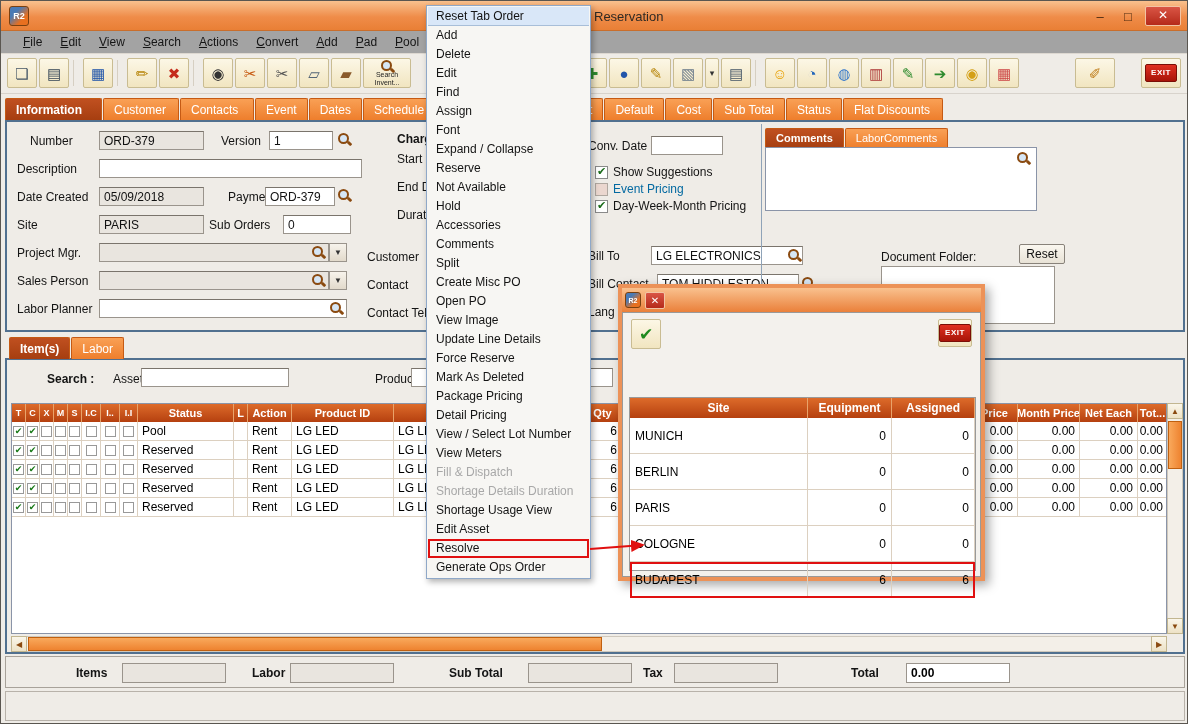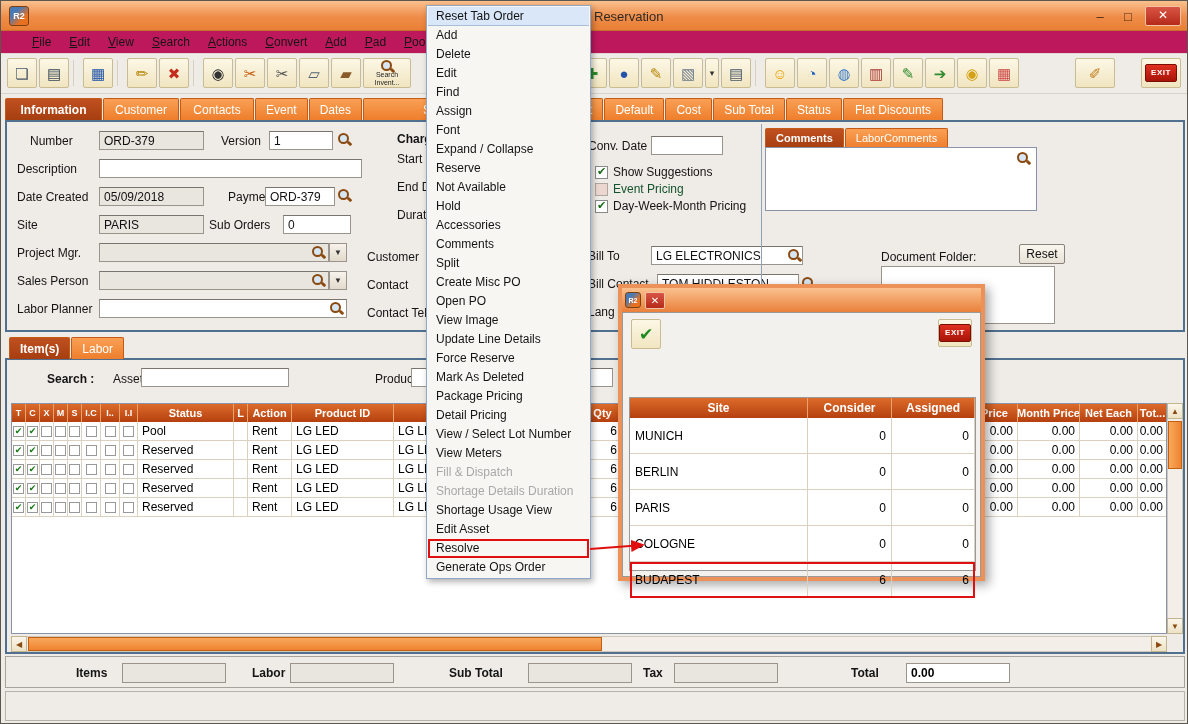--- a/index.html
+++ b/index.html
@@ -16,22 +16,22 @@
     font-weight:bold; font-size:9px; display:flex; align-items:center; justify-content:center;
     border:1px solid #7A4010; border-radius:3px; }
   #titlebar .app-icon { position:absolute; left:8px; top:5px; }
   #window-title { position:absolute; left:593px; top:8px; font-size:13px; color:#2F2A24; }
   #win-controls { position:absolute; right:6px; top:5px; display:flex; gap:6px; align-items:center; }
   .win-glyph { width:22px; height:19px; text-align:center; color:#4A2A10; font-size:13px; line-height:19px; }
   #close-button { width:36px; height:20px; background:linear-gradient(#D95545,#B52A1A); color:#fff;
     border:1px solid #F2C4A4; border-radius:2px; text-align:center; line-height:17px; font-size:12px; }
 
   
-  #menubar { position:absolute; top:30px; left:0; width:100%; height:23px; background:#be185d;
-    border-bottom:1px solid #DDD8D1; display:flex; align-items:center; padding-left:22px; }
+  #menubar { position:absolute; top:30px; left:0; width:100%; height:23px; background:#a3a3a3;
+    border-bottom:1px solid #DDD8D1; display:flex; align-items:center; padding-left:13px; }
   .menu-top-item { display:inline-block; padding:3px 9px; color:#151515; }
   .menu-top-item::first-letter { text-decoration:underline; }
 
   
   #toolbar { position:absolute; top:53px; left:0; width:100%; height:40px; background:#EFECE7;
     border-bottom:1px solid #D8D3CC; }
   .tgroup { position:absolute; top:4px; display:flex; gap:2px; align-items:center; }
   .tbtn { width:30px; height:30px; background:linear-gradient(#FCF7E6,#F1E5C0); border:1px solid #C9BC92;
     border-radius:2px; display:flex; align-items:center; justify-content:center; font-size:15px; line-height:1; }
   .tbtn.narrow { width:14px; font-size:9px; }
@@ -45,42 +45,42 @@
   .mag { position:relative; display:inline-block; width:15px; height:15px; }
   .mag::before { content:""; position:absolute; left:1px; top:1px; width:7px; height:7px;
     border:2px solid #8A4A10; border-radius:50%; background:#D6E6F5; }
   .mag::after { content:""; position:absolute; left:10px; top:10px; width:5px; height:3px;
     background:#8A4A10; transform:rotate(45deg); border-radius:1px; }
   .mag-btn { position:absolute; width:16px; height:16px; cursor:pointer; }
 
   
   #main-tabs { position:absolute; top:97px; left:4px; display:flex; z-index:2; }
   .tab { height:22px; padding:4px 10px 9px 10px; background:linear-gradient(#F9A055,#EE7E2C); color:#fff;
-    border:1px solid #C55A14; border-bottom:none; margin-right:1px; font-size:12px; text-align:center;
+    border:1px solid #C55A14; border-bottom:none; margin-right:1px; font-size:12px; 
     border-radius:2px 2px 0 0; white-space:nowrap; }
   .tab.selected { background:linear-gradient(#C05020,#A63E10); font-weight:bold; }
   .tab.small { height:20px; padding-top:3px; font-size:11px; }
 
   
   #form-panel { position:absolute; left:4px; top:119px; width:1180px; height:212px; background:#EFECE7;
     border:2px solid #51708F; }
   .lbl { position:absolute; font-size:12px; color:#141414; white-space:nowrap; }
   .lbl.b { font-weight:bold; }
   .lbl.dim { color:#999; }
   .fld { position:absolute; height:19px; border:1px solid #9A948C; border-top-color:#7A746C; background:#fff;
     font-size:12px; padding:1px 4px; color:#111; display:flex; align-items:center; white-space:nowrap; overflow:hidden; }
   .fld.ro { background:#E9E5DF; }
   .combo-arrow { position:absolute; width:18px; height:19px; background:linear-gradient(#F7F3EC,#E2DACB);
     border:1px solid #9A948C; font-size:8px; color:#333; display:flex; align-items:center; justify-content:center; }
   .cb { display:inline-flex; width:13px; height:13px; border:1px solid #8A8A8A; background:#fff;
     align-items:center; justify-content:center; font-size:11px; color:#1A6B1A; flex:0 0 13px; }
   .cb.checked::after { content:"✔"; margin-top:-1px; }
   .cb.disabled { background:#EBD7CF; border-color:#B0A8A0; }
   .cbrow { position:absolute; display:flex; align-items:center; gap:5px; font-size:12px; color:#141414; }
-  .cbrow.disabled { color:#14532d; }
+  .cbrow.disabled { color:#0369a1; }
   .vline { position:absolute; width:1px; background:#8FA3B8; }
   #comments-tabs { position:absolute; left:758px; top:6px; display:flex; }
   #comments-box { position:absolute; left:758px; top:25px; width:272px; height:64px; background:#fff;
     border:1px solid #8A94A8; }
   #comments-box .mag-btn { right:4px; top:3px; left:auto; }
   #reset-button { position:absolute; left:1012px; top:122px; width:46px; height:20px;
     background:linear-gradient(#FAF7F0,#E8E2D6); border:1px solid #88827A; border-radius:2px;
     font-size:12px; text-align:center; line-height:18px; color:#111; }
   #docfolder-box { position:absolute; left:874px; top:144px; width:174px; height:58px; background:#fff;
     border:1px solid #9A948C; }
@@ -681,21 +681,21 @@
     <div id="dialog-body">
       <div class="tbtn" id="dialog-ok">
         <span class="okglyph">✔</span>
       </div>
       <div class="tbtn" id="dialog-exit">
         <span class="exit-inner">EXIT</span>
       </div>
       <div id="dtable">
         <div id="dtable-head">
             <div class="hcell" style="width: 178px;">Site</div>
-            <div class="hcell" style="width: 84px;">Consider</div>
+            <div class="hcell" style="width: 84px;">Equipment</div>
             <div class="hcell" style="width: 83px;">Assigned</div>
           </div>
         <div id="dtable-body">
             <div class="drow">
               <div class="dcell" style="width: 178px;">MUNICH</div>
               <div class="dcell r" style="width: 84px;">0</div>
               <div class="dcell r" style="width: 83px;">0</div>
             </div>
             <div class="drow">
               <div class="dcell" style="width: 178px;">BERLIN</div>

